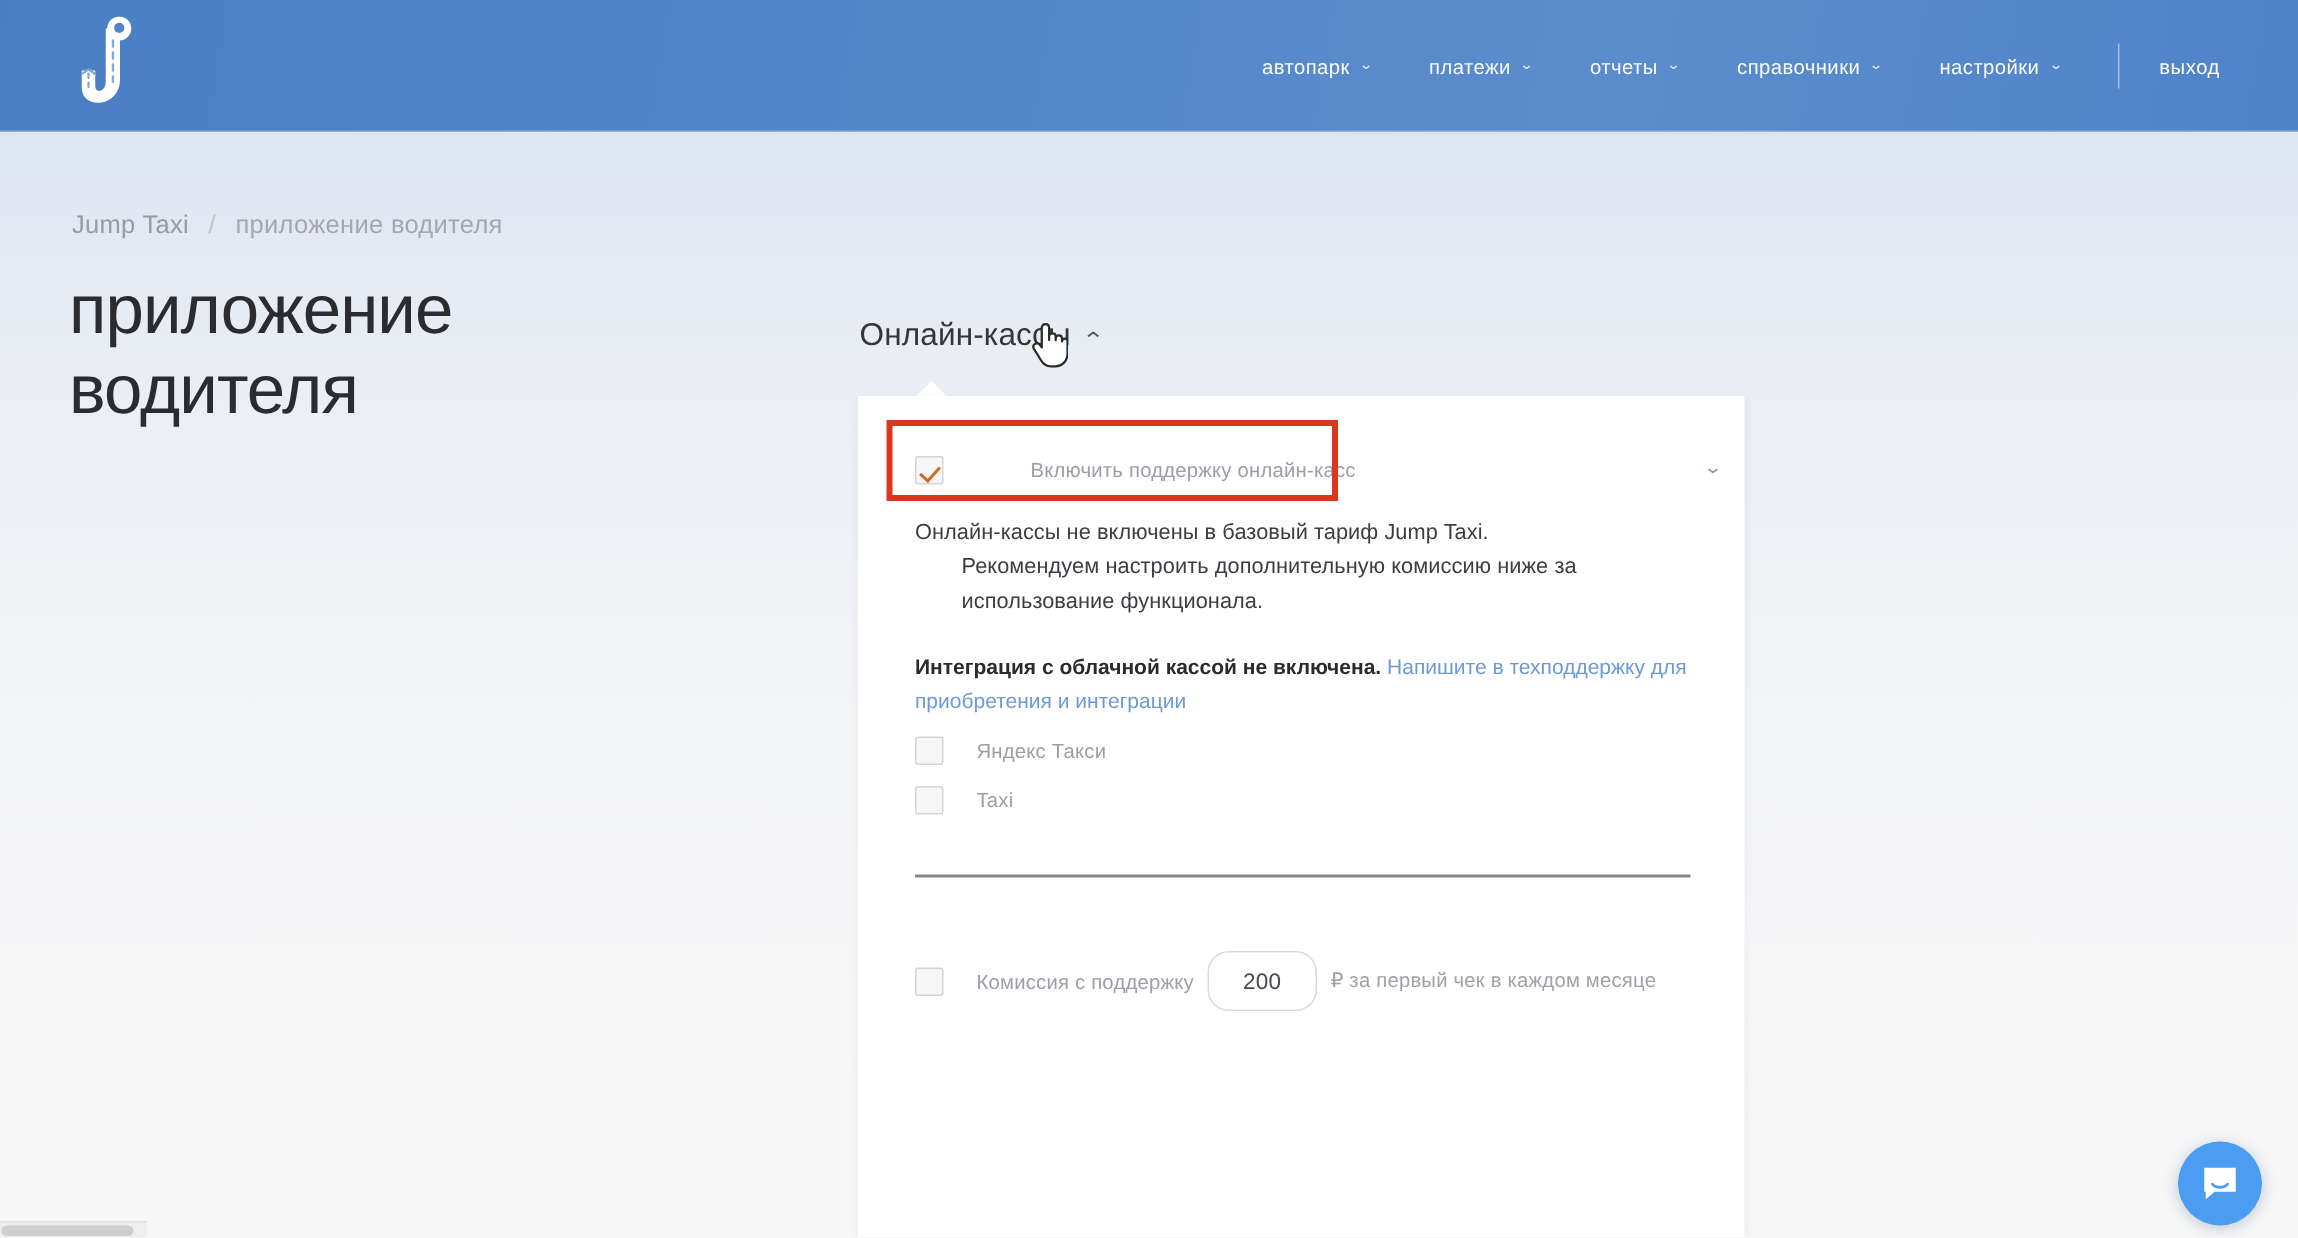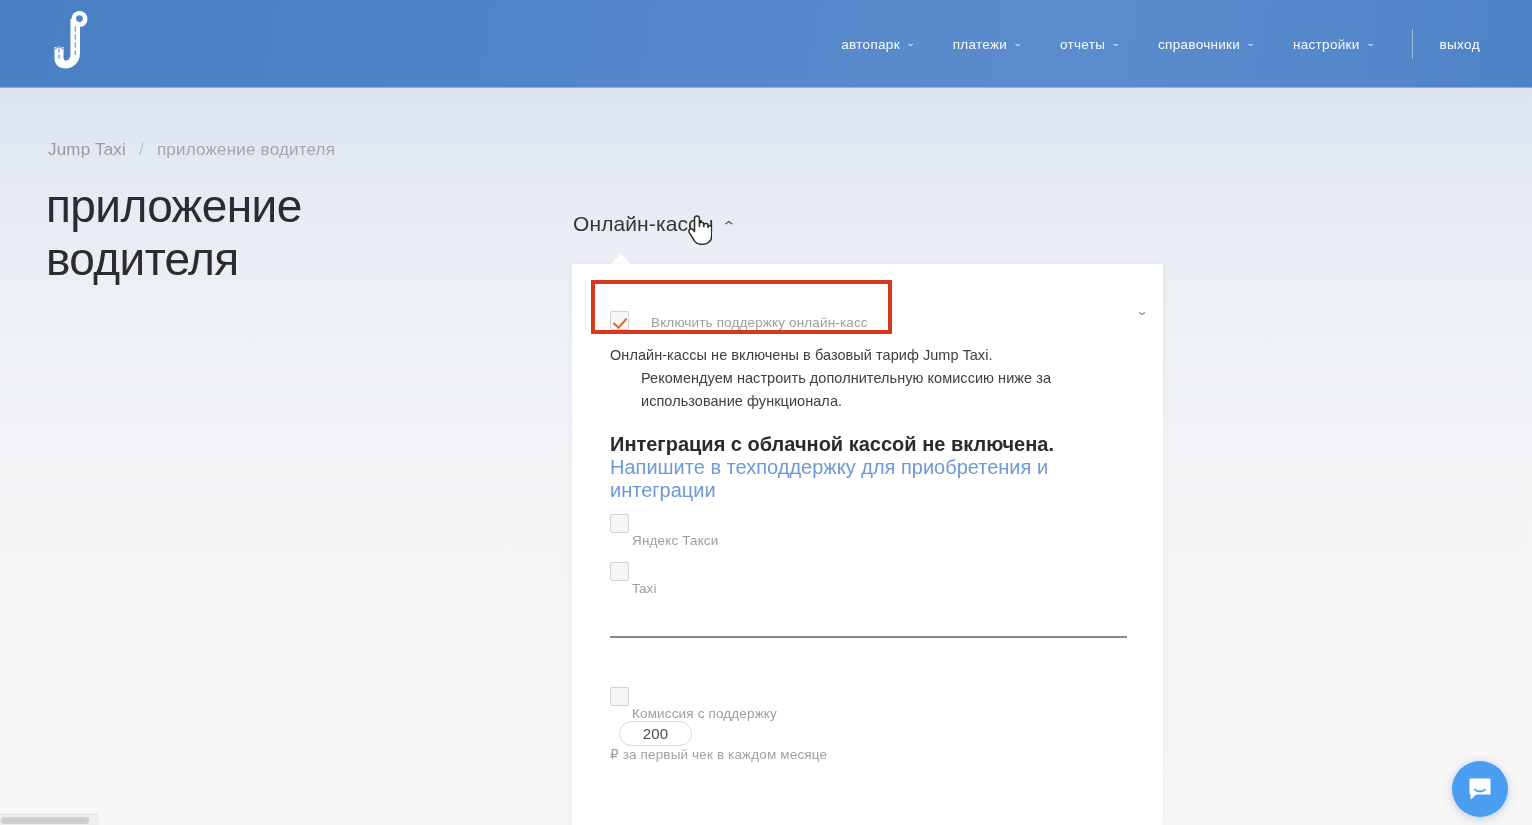--- a/index.html
+++ b/index.html
@@ -194,23 +194,24 @@
     min-height: 561px;
     padding: 32px 36px 26px 36px;
     box-shadow: 0 1px 6px rgba(40,50,70,0.07);
     position: relative;
   }
 
   
   .top-row {
     position: relative;
     display: flex;
-    align-items: flex-end;
+    align-items: center;
     height: 34px;
     margin-left: 2px;
+    gap: 36px;
   }
   .red-highlight {
     position: absolute;
     left: -19px;
     top: -16px;
     width: 301px;
     height: 54px;
     border: 4px solid #d9381e;
     pointer-events: none;
     z-index: 3;
@@ -221,23 +222,22 @@
     top: 8px;
     font-size: 12px;
     color: #7c93b8;
     transform: scaleX(1.35);
     cursor: pointer;
   }
 
   
   .cb-row {
     display: flex;
-    align-items: flex-start;
+    align-items: center;
     margin-left: 2px;
-    flex-direction: column;
   }
   .cb {
     width: 19px;
     height: 19px;
     border: 1px solid #d3d3d8;
     background: #f6f6f7;
     border-radius: 2px;
     flex: 0 0 auto;
     position: relative;
     cursor: pointer;
@@ -266,21 +266,21 @@
     margin-left: 2px;
     font-size: 14.5px;
     line-height: 23px;
     color: #3d3d44;
     letter-spacing: 0.05px;
     max-width: 520px;
   }
   .note-strong-block {
     margin-top: 20px;
     margin-left: 2px;
-    font-size: 20px;
+    font-size: 14px;
     line-height: 23px;
     color: #3d3d44;
     max-width: 520px;
   }
   .note-strong-block b {
     font-weight: 700;
     color: #2a2a30;
   }
   .link {
     color: #6d9ad6;
@@ -305,21 +305,21 @@
     width: 517px;
     height: 2px;
     background: #878787;
   }
 
   .section-two { margin-top: 49px; }
   .section-two .cb-row { margin-bottom: 16px; }
 
   .pill-input {
     width: 73px;
-    height: 25px;
+    height: 40px;
     border: 1px solid #d8d8de;
     border-radius: 14px;
     background: #ffffff;
     text-align: center;
     font-family: "Liberation Sans", sans-serif;
     font-size: 15px;
     color: #4a4a52;
     margin: 0 9px;
     outline: none;
     letter-spacing: 0.2px;

